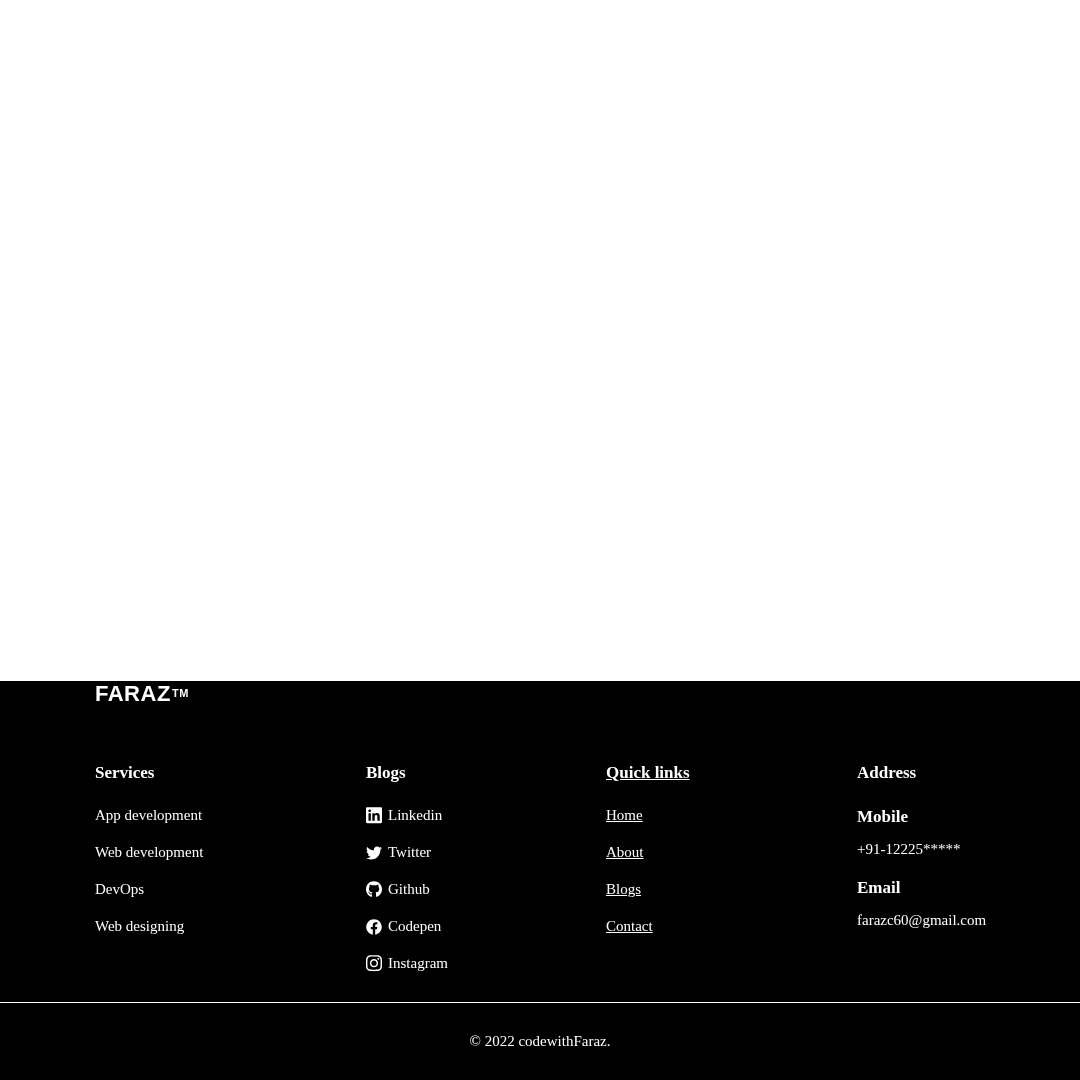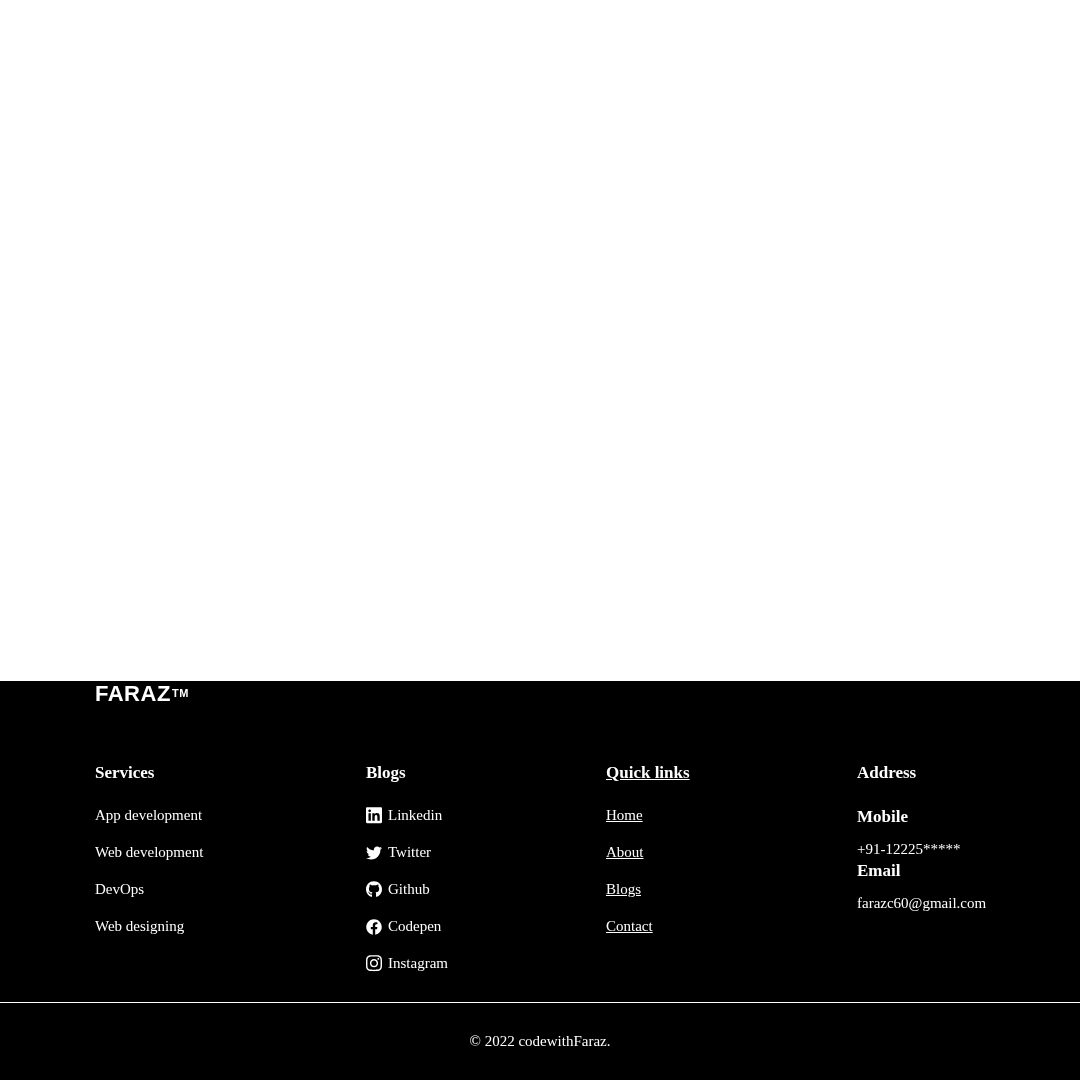--- a/index.html
+++ b/index.html
@@ -74,21 +74,21 @@
       align-items: center;
       justify-content: center;
       fill: #fff;
     }
     .col-address p {
       font-size: 15px;
       line-height: 1.4;
       margin-bottom: 6px;
     }
     .col-address h4.sub {
-      margin-top: 3px;
+      margin-top: 20px;
       margin-bottom: 14px;
     }
     .col-address .val {
       font-size: 15px;
     }
     .divider {
       border: none;
       border-top: 1px solid #fff;
       width: 100%;
       margin: 0;

